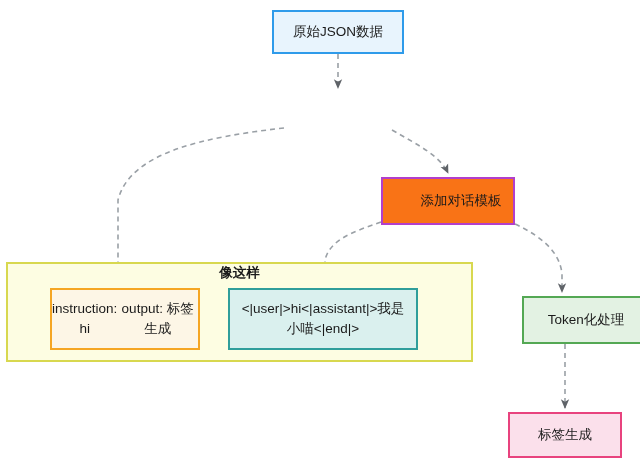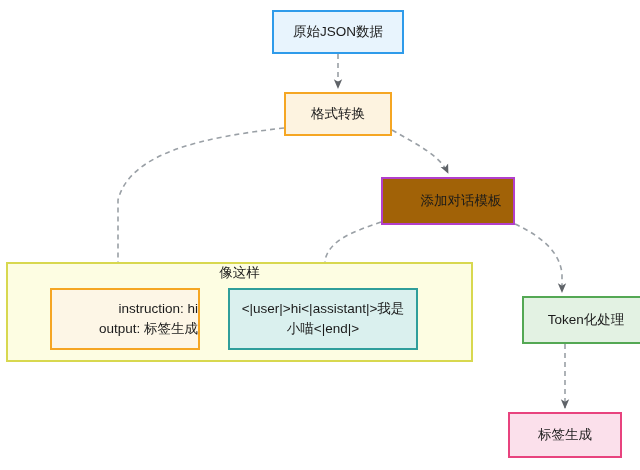--- a/index.html
+++ b/index.html
@@ -48,41 +48,42 @@
     box-sizing: border-box;
     border-width: 2px;
     border-style: solid;
   }
   .group-title {
     position: absolute;
     font-size: 13.5px;
     color: #1a1a1a;
     text-align: center;
     white-space: nowrap;
+    font-weight: bold;
   }
 
   
   #node-raw-json   { left: 272px; top: 10px;  width: 132px; height: 44px;
                      background: #e8f4fd; border-color: #2f9bea; }
   #node-format     { left: 284px; top: 92px;  width: 108px; height: 44px;
                      background: #fdf3e0; border-color: #f5a623; }
   #node-template   { left: 381px; top: 177px; width: 134px; height: 48px;
                      background: #f4e2f7; border-color: #b23fcb; }
   #node-tokenize   { left: 501px; top: 296px; width: 128px; height: 48px;
                      background: #e3f2e3; border-color: #54a854; }
   #node-label-gen  { left: 508px; top: 412px; width: 114px; height: 46px;
                      background: #fbe0eb; border-color: #e8437e; }
 
   #group-like-this { left: 6px;   top: 262px; width: 467px; height: 100px;
                      background: #fdfde2; border-color: #d8d84f; }
   #group-like-this-title { left: 6px; top: 264px; width: 467px; }
 
   #node-raw-pair   { left: 50px;  top: 288px; width: 150px; height: 62px;
                      background: #fdf6e6; border-color: #f5a623;
-                     flex-direction: column; align-items: flex-end; }
+                     flex-direction: row; }
   #node-chat-text  { left: 228px; top: 288px; width: 190px; height: 62px;
                      background: #daf0ee; border-color: #2f9e9b; }
   .pair-line { display: block; }
   #node-chat-text .inner { padding: 0 10px; }
 </style>
 </head>
 <body style="background: rgb(255, 255, 255);">
 
 <div id="canvas">
 
@@ -103,25 +104,22 @@
 
     <path d="M515,224 C545,238 560,254 562,274 L562,292" fill="none" stroke="#9aa0a6" stroke-width="1.6" stroke-dasharray="5,4" marker-end="url(#arrowhead)"></path>
 
     <path d="M565,344 L565,408" fill="none" stroke="#9aa0a6" stroke-width="1.6" stroke-dasharray="5,4" marker-end="url(#arrowhead)"></path>
   </svg>
 
   <div class="node" id="node-raw-json" style="background: rgb(232, 244, 253); border-color: rgb(47, 155, 234);">
     <span>原始JSON数据</span>
   </div>
 
-  <div class="node" id="node-format" style="background: rgb(253, 243, 224); border-color: rgb(245, 166, 35);">
-    <span>格式转换</span>
-  </div>
 
-  <div class="node" id="node-template" style="background: #a16207; border-color: rgb(178, 63, 203); padding-left: 26px;">
+  <div class="node" id="node-template" style="background: #f97316; border-color: rgb(178, 63, 203); padding-left: 26px;">
     <span>添加对话模板</span>
   </div>
 
   <div class="node" id="node-tokenize" style="background: rgb(227, 242, 227); border-color: rgb(84, 168, 84); margin-left: 21px;">
     <span>Token化处理</span>
   </div>
 
   <div class="node" id="node-label-gen" style="background: rgb(251, 224, 235); border-color: rgb(232, 67, 126);">
     <span>标签生成</span>
   </div>

